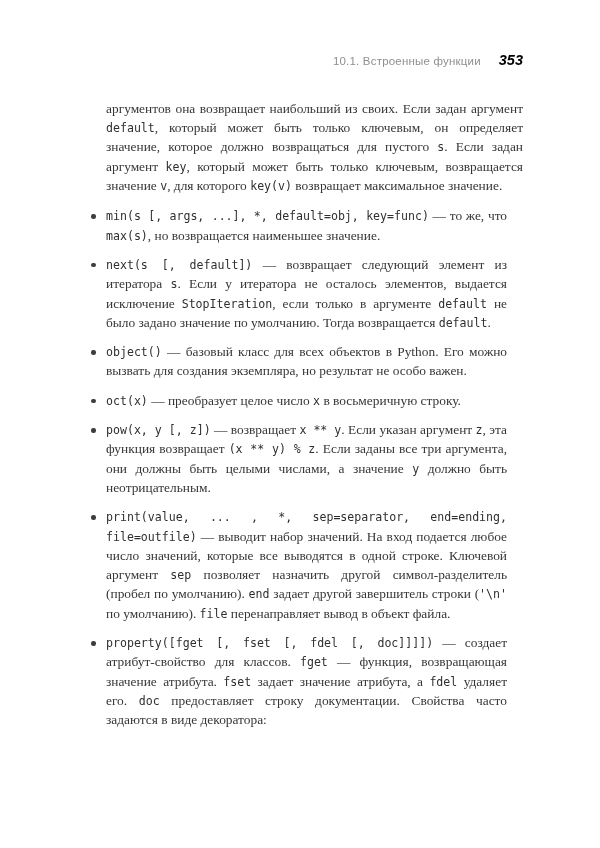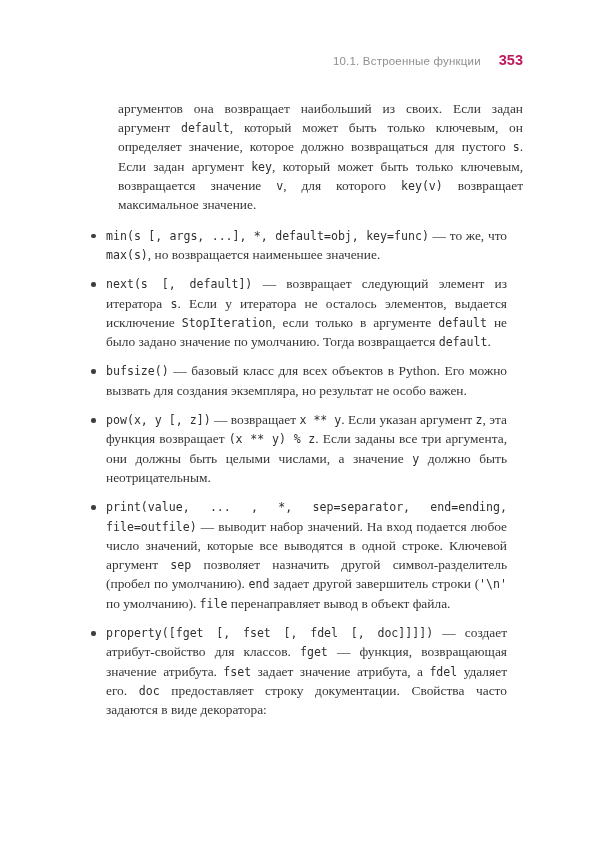--- a/index.html
+++ b/index.html
@@ -29,24 +29,25 @@
     font-family: "Liberation Sans", "DejaVu Sans", sans-serif;
   }
   .running-head {
     font-size: 11.5px;
     color: #8f8f8f;
     letter-spacing: 0.2px;
   }
   .page-number {
     font-size: 14.5px;
     font-weight: bold;
-    color: #be185d;
+    color: #000000;
+    font-style: italic;
   }
   .para {
-    margin: 0 0 11px 12px;
+    margin: 0 0 11px 0;
     text-align: justify;
   }
   code, .inline-code {
     font-family: "DejaVu Sans Mono", "Liberation Mono", monospace;
     font-size: 0.865em;
     color: #2f2f2f;
     font-style: normal;
   }
   ul.bullet-list {
     list-style: none;
@@ -89,23 +90,27 @@
         <span><code class="inline-code">min(s [, args, ...], *, default=obj, key=func)</code> — то же, что <code class="inline-code">max(s)</code>, но возвращается наименьшее значение.</span>
       </li>
 
       <li>
         <span class="bullet-dot"></span>
         <span><code class="inline-code">next(s [, default])</code> — возвращает следующий элемент из итератора <code class="inline-code">s</code>. Если у итератора не осталось элементов, выдается исключение <code class="inline-code">StopIteration</code>, если только в аргументе <code class="inline-code">default</code> не было задано значение по умолчанию. Тогда возвращается <code class="inline-code">default</code>.</span>
       </li>
 
       <li>
         <span class="bullet-dot"></span>
-        <span><code class="inline-code">bufsize()</code> — базовый класс для всех объектов в Python. Его можно вызвать для создания экземпляра, но результат не особо важен.</span>
+        <span><code class="inline-code">object()</code> — базовый класс для всех объектов в Python. Его можно вызвать для создания экземпляра, но результат не особо важен.</span>
       </li>
 
+      <li>
+        <span class="bullet-dot"></span>
+        <span><code class="inline-code">oct(x)</code> — преобразует целое число <code class="inline-code">x</code> в восьмеричную строку.</span>
+      </li>
 
 
 
       <li>
         <span class="bullet-dot"></span>
         <span><code class="inline-code">pow(x, y [, z])</code> — возвращает <code class="inline-code">x ** y</code>. Если указан аргумент <code class="inline-code">z</code>, эта функция возвращает <code class="inline-code">(x ** y) % z</code>. Если заданы все три аргумента, они должны быть целыми числами, а значение <code class="inline-code">y</code> должно быть неотрицательным.</span>
       </li>
 
       <li>
         <span class="bullet-dot"></span>

